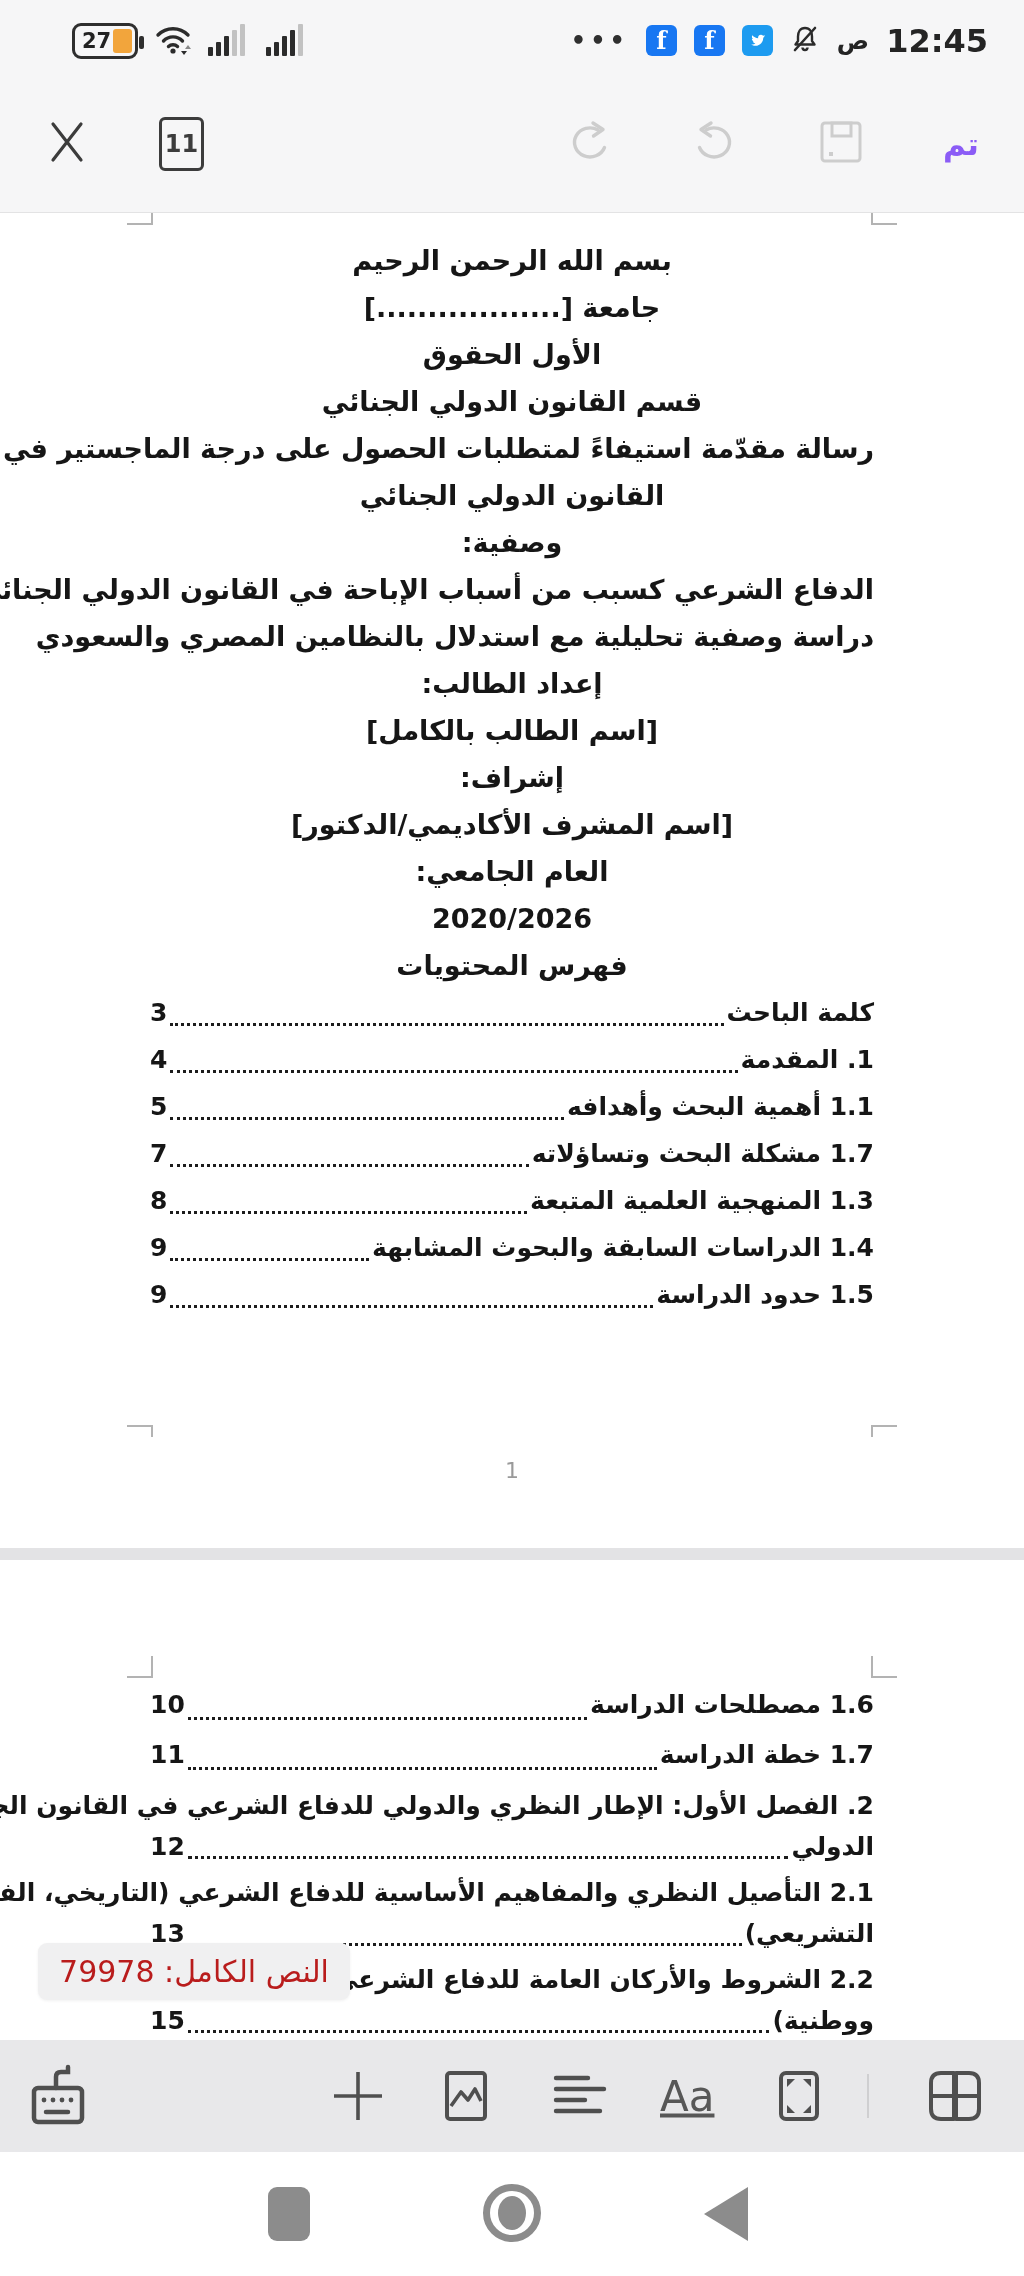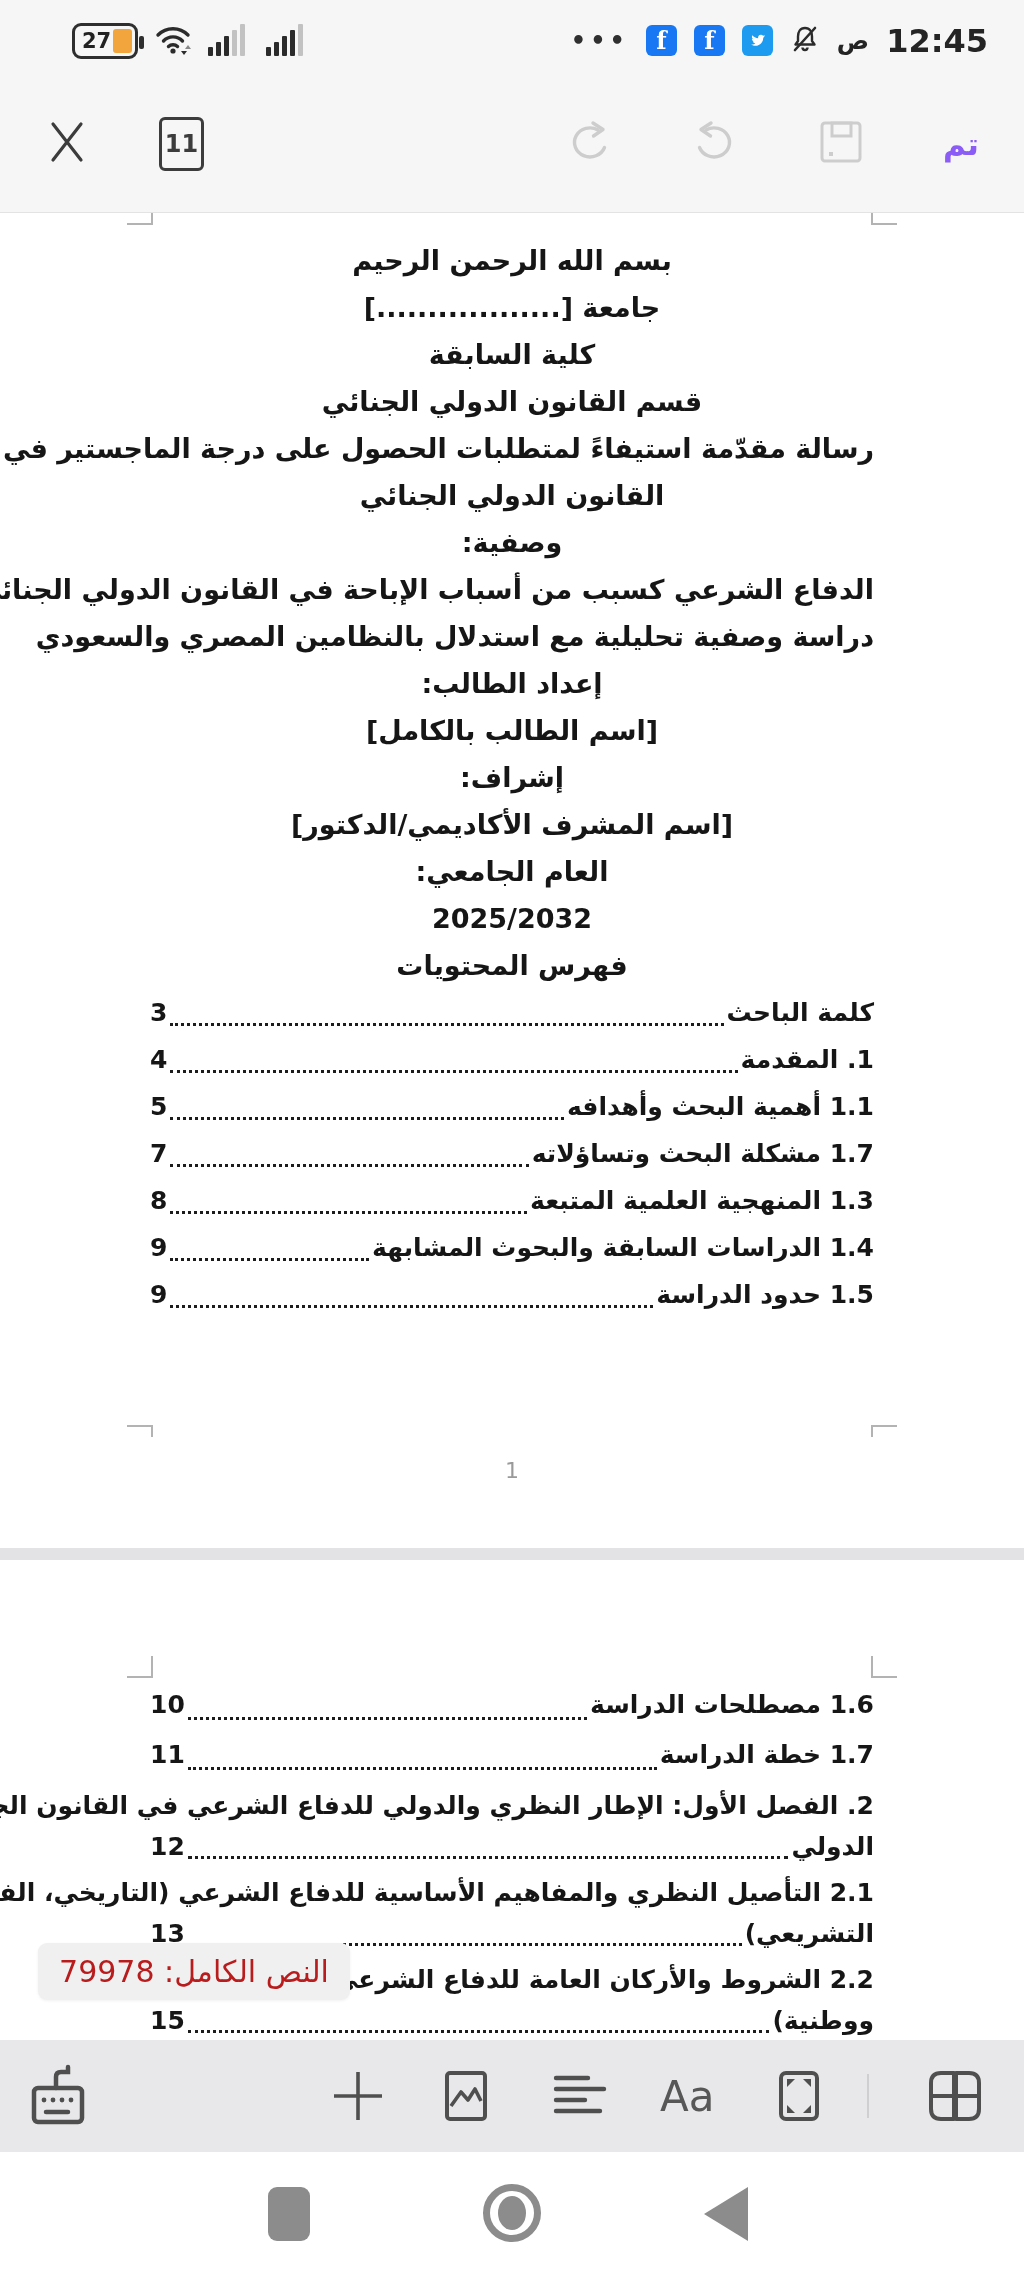--- a/index.html
+++ b/index.html
@@ -173,33 +173,33 @@
   </div>
 
   <div class="page page1">
     <span class="mark tl"></span>
     <span class="mark tr"></span>
     <span class="mark bl"></span>
     <span class="mark br"></span>
     <div class="doc-body">
       <div class="doc-line">بسم الله الرحمن الرحيم</div>
       <div class="doc-line">جامعة [..................]</div>
-      <div class="doc-line">كلية السابقة</div>
+      <div class="doc-line">الأول الحقوق</div>
       <div class="doc-line">قسم القانون الدولي الجنائي</div>
       <div class="doc-line">رسالة مقدّمة استيفاءً لمتطلبات الحصول على درجة الماجستير في</div>
       <div class="doc-line">القانون الدولي الجنائي</div>
       <div class="doc-line">وصفية:</div>
       <div class="doc-line">الدفاع الشرعي كسبب من أسباب الإباحة في القانون الدولي الجنائي:</div>
       <div class="doc-line">دراسة وصفية تحليلية مع استدلال بالنظامين المصري والسعودي</div>
       <div class="doc-line">إعداد الطالب:</div>
       <div class="doc-line">[اسم الطالب بالكامل]</div>
       <div class="doc-line">إشراف:</div>
       <div class="doc-line">[اسم المشرف الأكاديمي/الدكتور]</div>
       <div class="doc-line">العام الجامعي:</div>
-      <div class="doc-line">2025/2032</div>
+      <div class="doc-line">2020/2026</div>
       <div class="toc-title">فهرس المحتويات</div>
 
       <div class="toc-row">
         <span>كلمة الباحث</span>
         <span class="toc-leader"></span>
         <span class="toc-page">3</span>
       </div>
       <div class="toc-row">
         <span>1. المقدمة</span>
         <span class="toc-leader"></span>
@@ -304,21 +304,21 @@
       </svg>
     </span>
     <span class="bt-item" style="left:552px;">
       <svg width="56" height="48" viewBox="0 0 56 48">
         <line x1="4" y1="6" x2="36" y2="6" stroke="#4f4f4f" stroke-width="4.4" stroke-linecap="round"></line>
         <line x1="4" y1="17" x2="52" y2="17" stroke="#4f4f4f" stroke-width="4.4" stroke-linecap="round"></line>
         <line x1="4" y1="28" x2="33" y2="28" stroke="#4f4f4f" stroke-width="4.4" stroke-linecap="round"></line>
         <line x1="4" y1="39" x2="48" y2="39" stroke="#4f4f4f" stroke-width="4.4" stroke-linecap="round"></line>
       </svg>
     </span>
-    <span class="bt-item bt-aa" style="left:660px;">Aa</span>
+    <span class="bt-item bt-aa" style="left:660px;text-decoration:underline;">Aa</span>
     <span class="bt-item" style="left:773px;">
       <svg width="52" height="56" viewBox="0 0 52 56">
         <rect x="8" y="5" width="36" height="46" rx="5" fill="none" stroke="#4f4f4f" stroke-width="4"></rect>
         <polygon points="14,11 22,11 14,19" fill="#4f4f4f"></polygon>
         <polygon points="38,11 30,11 38,19" fill="#4f4f4f"></polygon>
         <polygon points="14,45 22,45 14,37" fill="#4f4f4f"></polygon>
         <polygon points="38,45 30,45 38,37" fill="#4f4f4f"></polygon>
       </svg>
     </span>
     <span class="bt-divider"></span>

